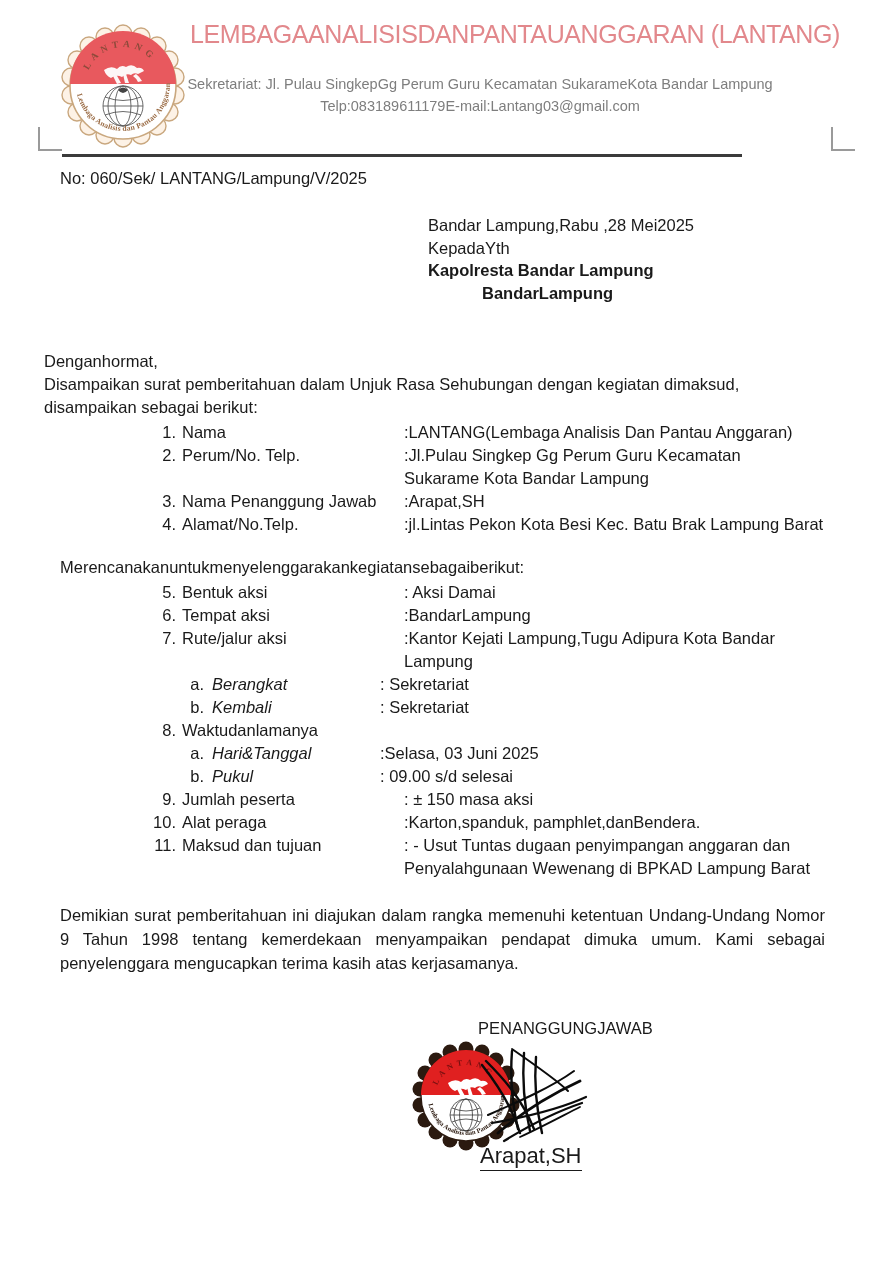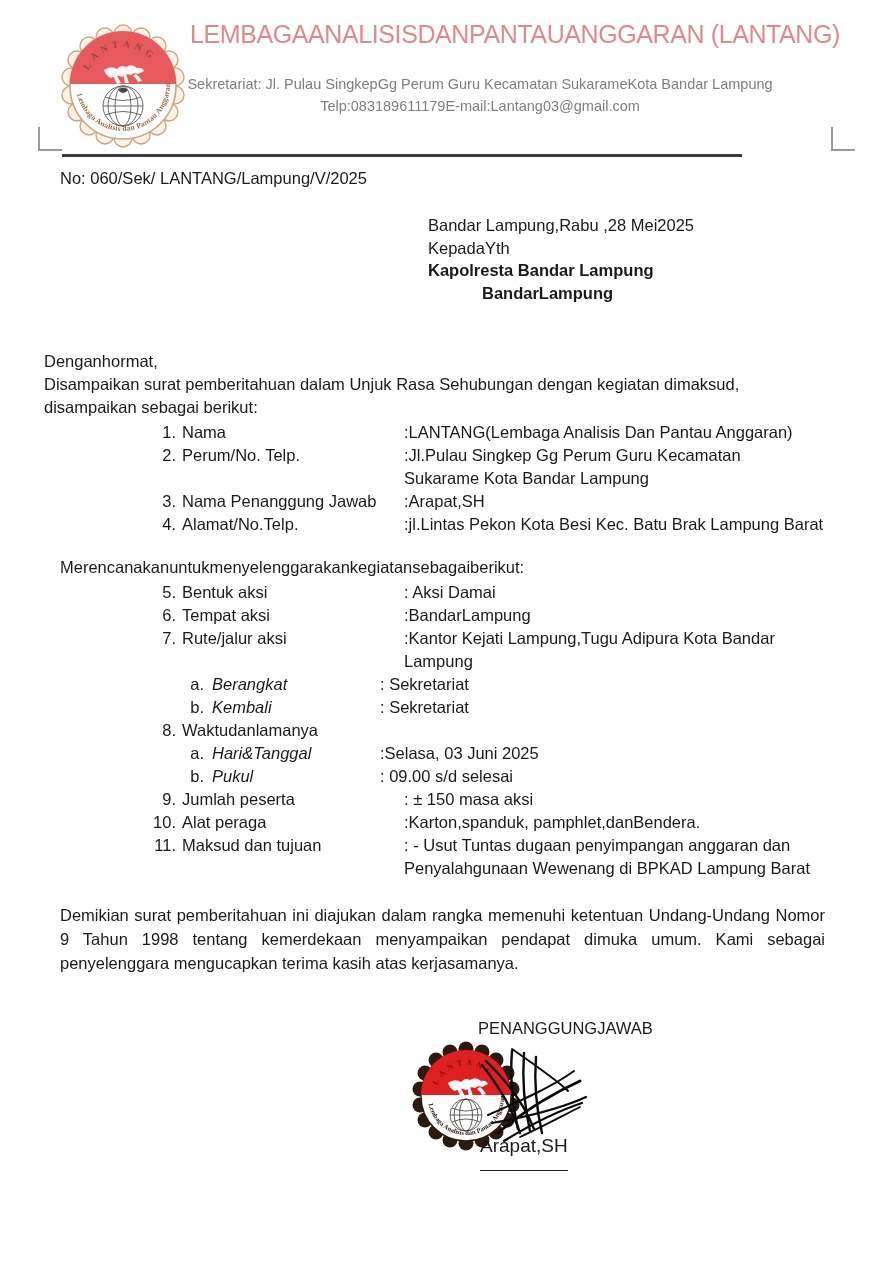--- a/index.html
+++ b/index.html
@@ -170,24 +170,24 @@
   .stamp-wrap svg { display:block; width:100%; height:100%; }
   .signature-ink {
     position: absolute;
     left: 68px; top: 22px;
     width: 130px; height: 120px;
     pointer-events: none;
   }
   .signature-ink svg { display:block; width:100%; height:100%; }
   .sign-name {
     position: absolute;
-    left: 80px; top: 120px;
-    font-size: 19px;
+    left: 80px; top: 128px;
+    font-size: 22px;
     border-bottom: 1.5px solid #1a1a1a;
-    padding-bottom: 13px;
+    padding-bottom: 1px;
     white-space: nowrap;
   }
 </style>
 </head>
 <body>
 
 <div class="letterhead">
 
   <div class="logo-wrap">
     <svg viewBox="0 0 142 148" xmlns="http://www.w3.org/2000/svg">

